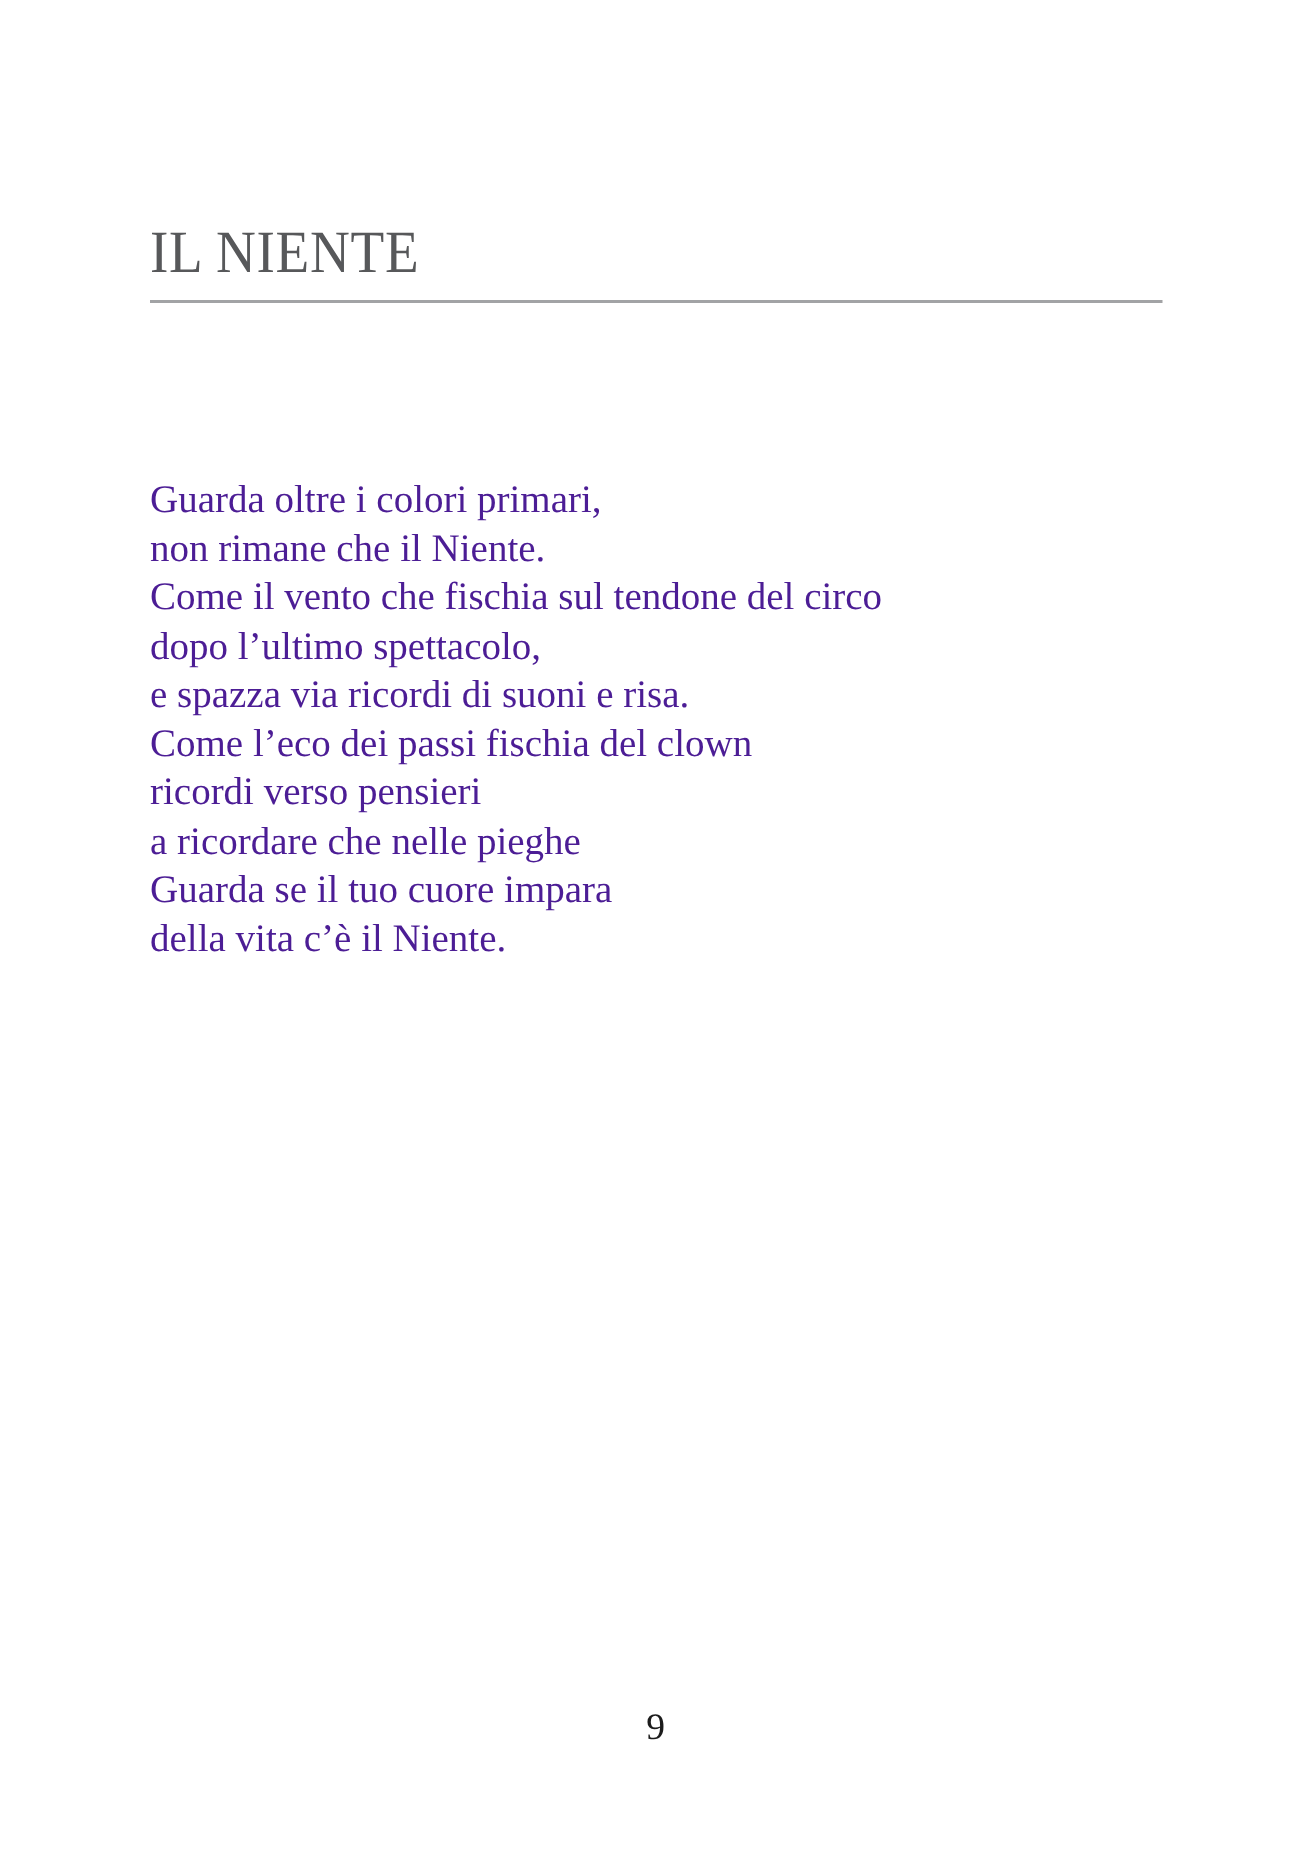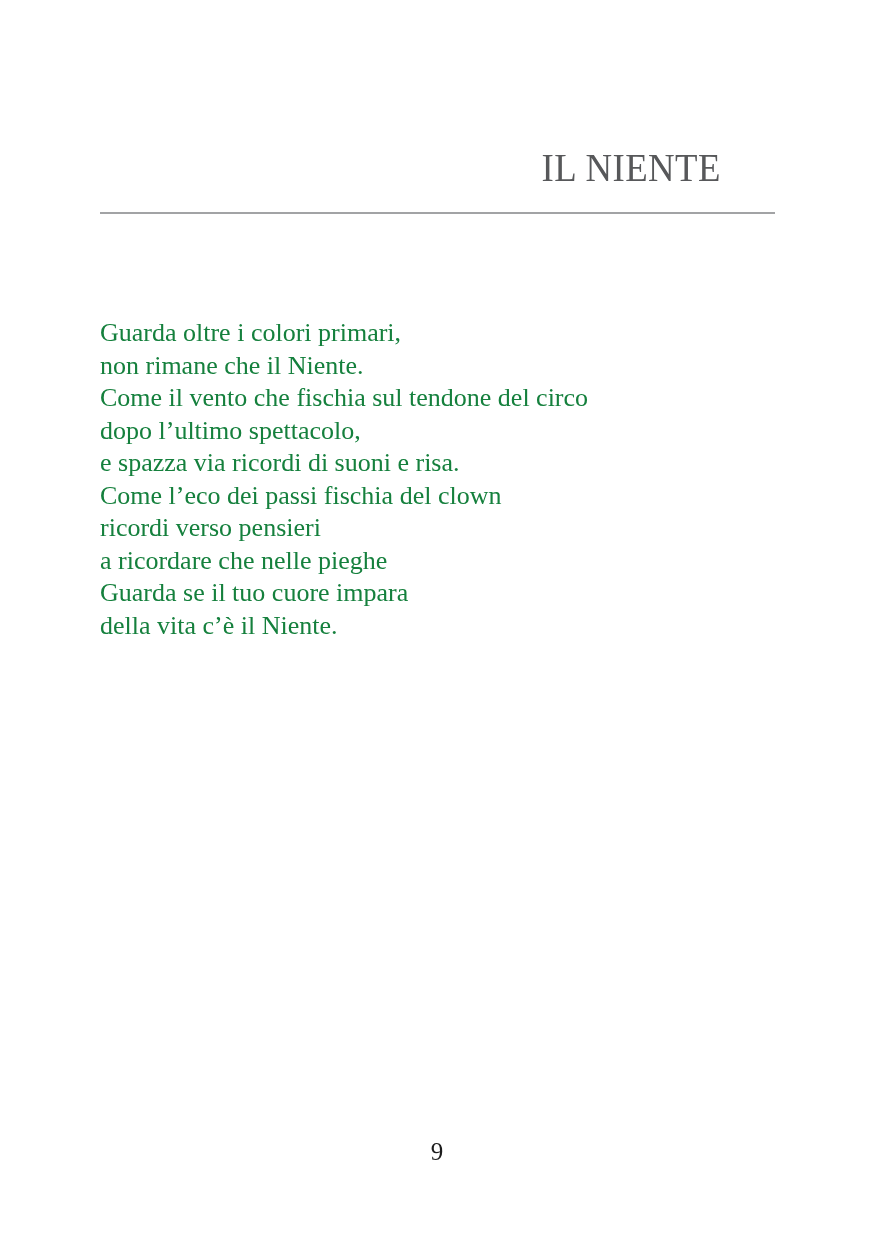--- a/index.html
+++ b/index.html
@@ -18,22 +18,21 @@
     position: absolute;
     inset: 0;
     background: #ffffff;
   }
   .chapter-header {
     position: absolute;
     left: 100px;
     width: 675px;
     top: 148px;
     border-bottom: 2px solid #a2a3a5;
-    padding-bottom: 24px;
-    text-align: right;
+    padding-bottom: 12px;
   }
   .chapter-title {
     margin: 0;
     font-family: "Liberation Serif", "DejaVu Serif", serif;
     font-size: 40px;
     font-weight: 500;
     line-height: 1.0;
     letter-spacing: 0.5px;
     color: #57585a;
     transform: scaleX(0.92);
@@ -41,21 +40,21 @@
     white-space: nowrap;
   }
   .poem {
     position: absolute;
     left: 100px;
     top: 317px;
     width: 660px;
     font-family: "Liberation Serif", "DejaVu Serif", serif;
     font-size: 26px;
     line-height: 32.5px;
-    color: #15803d;
+    color: #4c1d95;
   }
   .poem-line {
     white-space: nowrap;
   }
   .page-number {
     position: absolute;
     left: 0;
     width: 874px;
     top: 1138px;
     text-align: center;

